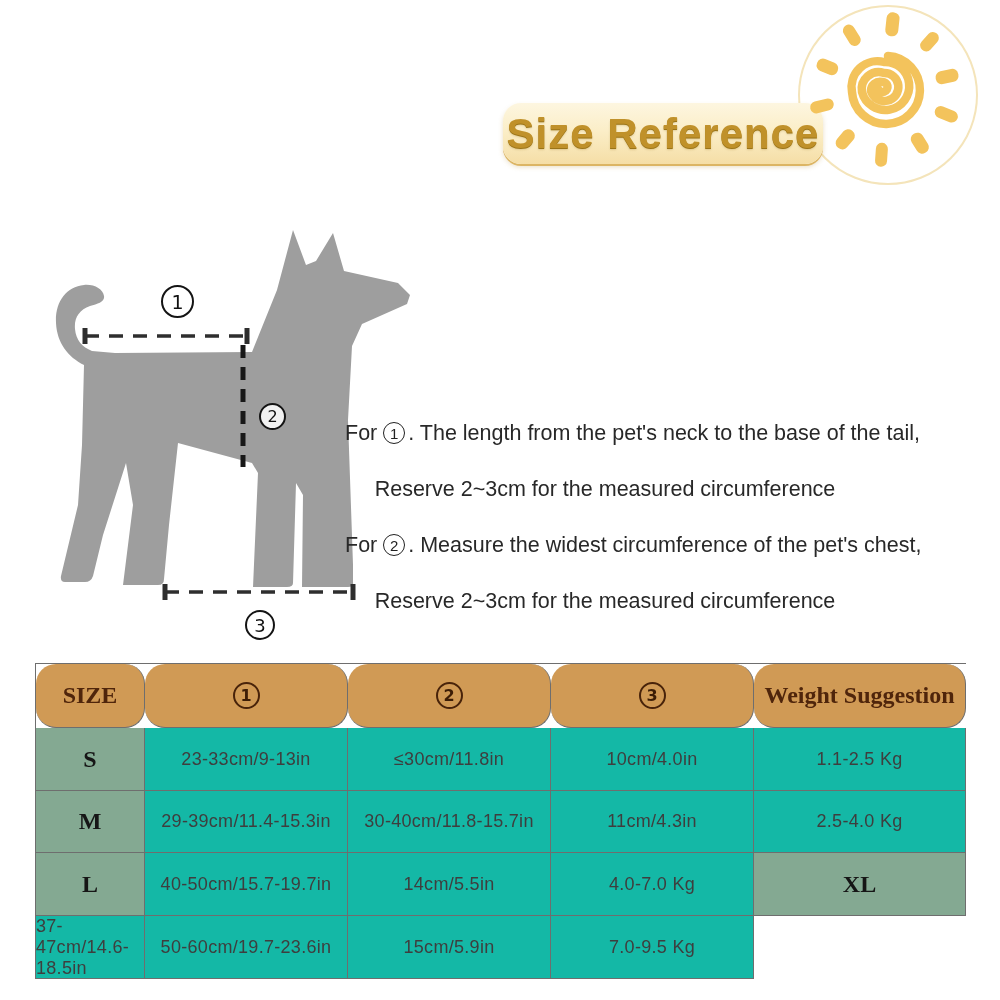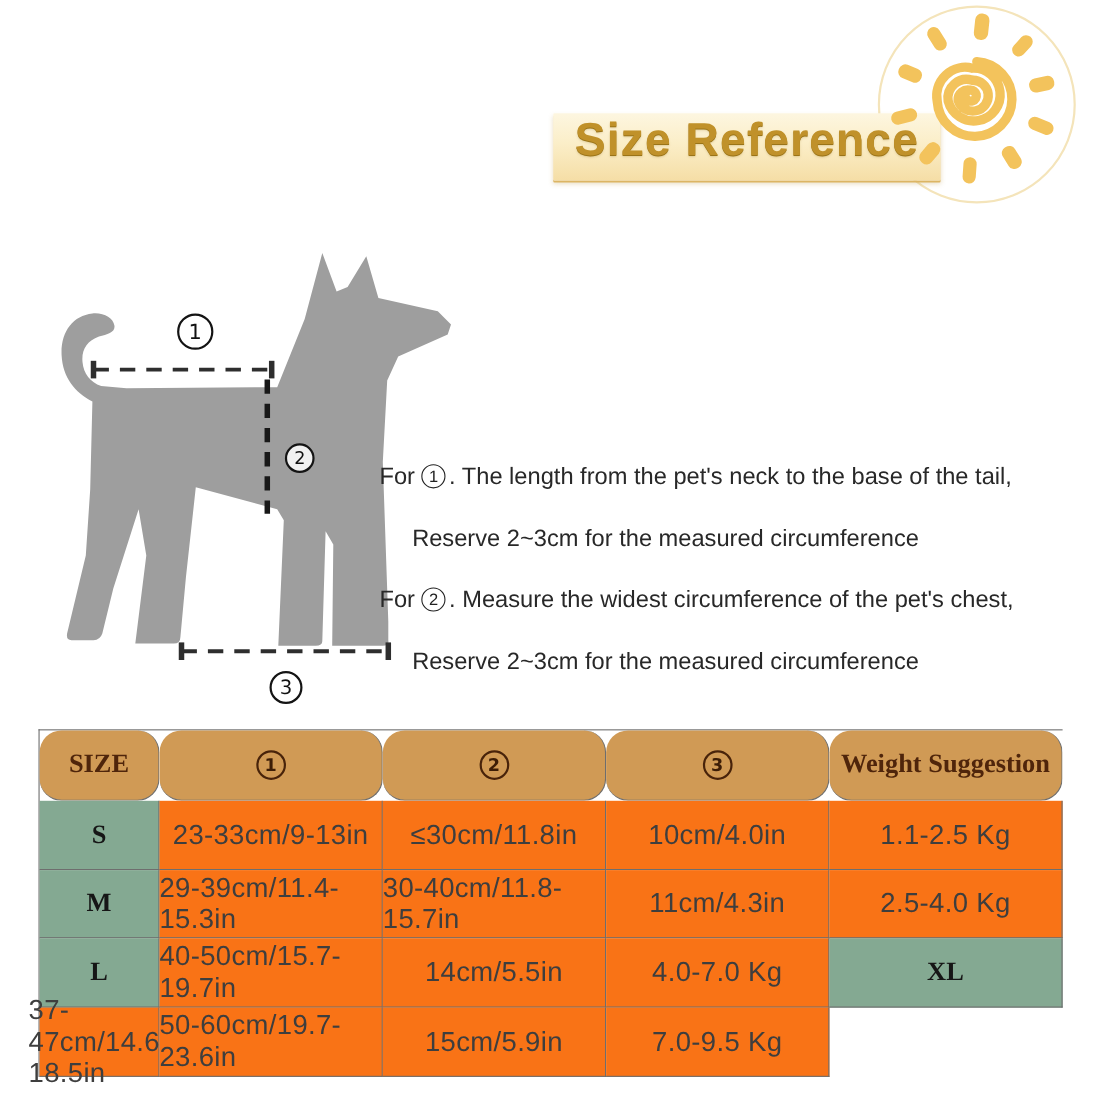--- a/index.html
+++ b/index.html
@@ -14,25 +14,25 @@
   
   .banner-circle {
     position:absolute; left:798px; top:5px;
     width:176px; height:176px;
     border-radius:50%;
     border:2px solid #f4e4ba;
     background:#ffffff;
   }
   .banner-bar {
     position:absolute; left:503px; top:103px;
-    width:352px; height:61px;
-    border-radius:1px;
+    width:320px; height:61px;
+    border-radius:18px;
     background:linear-gradient(180deg,#fdf6e0 0%,#fbeec8 45%,#f5dea6 100%);
     box-shadow:0 2px 0 #dcb564, 0 3px 5px rgba(180,140,50,0.28);
-    display:flex; justify-content:center;
+    display:flex; align-items:center; justify-content:center;
   }
   .banner-title {
     font-size:42px; font-weight:bold; letter-spacing:1px;
     color:#c0912a;
     text-shadow:0 1px 0 #9a7418, 0 2px 2px rgba(154,116,24,0.25);
   }
   .sun-svg { position:absolute; left:802px; top:6px; }
 
   
   .dog-svg { position:absolute; left:30px; top:205px; }
@@ -100,22 +100,22 @@
     display:flex; align-items:center; justify-content:center;
     font-family:"DejaVu Sans", sans-serif; font-size:16px; font-weight:600;
     box-sizing:border-box;
   }
   .size-cell {
     background:#84a992;
     font-family:"Liberation Serif", serif;
     font-size:24px; font-weight:600; color:#161616;
   }
   .data-cell {
-    background:#f97316;
-    font-size:25px; color:#3e3e3e; letter-spacing:0.3px;
+    background:#14b8a6;
+    font-size:18px; color:#3e3e3e; letter-spacing:0.3px;
   }
 </style>
 </head>
 <body>
 
 <div class="banner-circle"></div>
 <div class="banner-bar">
   <span class="banner-title">Size Reference</span>
 </div>
 <svg class="sun-svg" width="168" height="168" viewBox="-84 -84 168 168">

